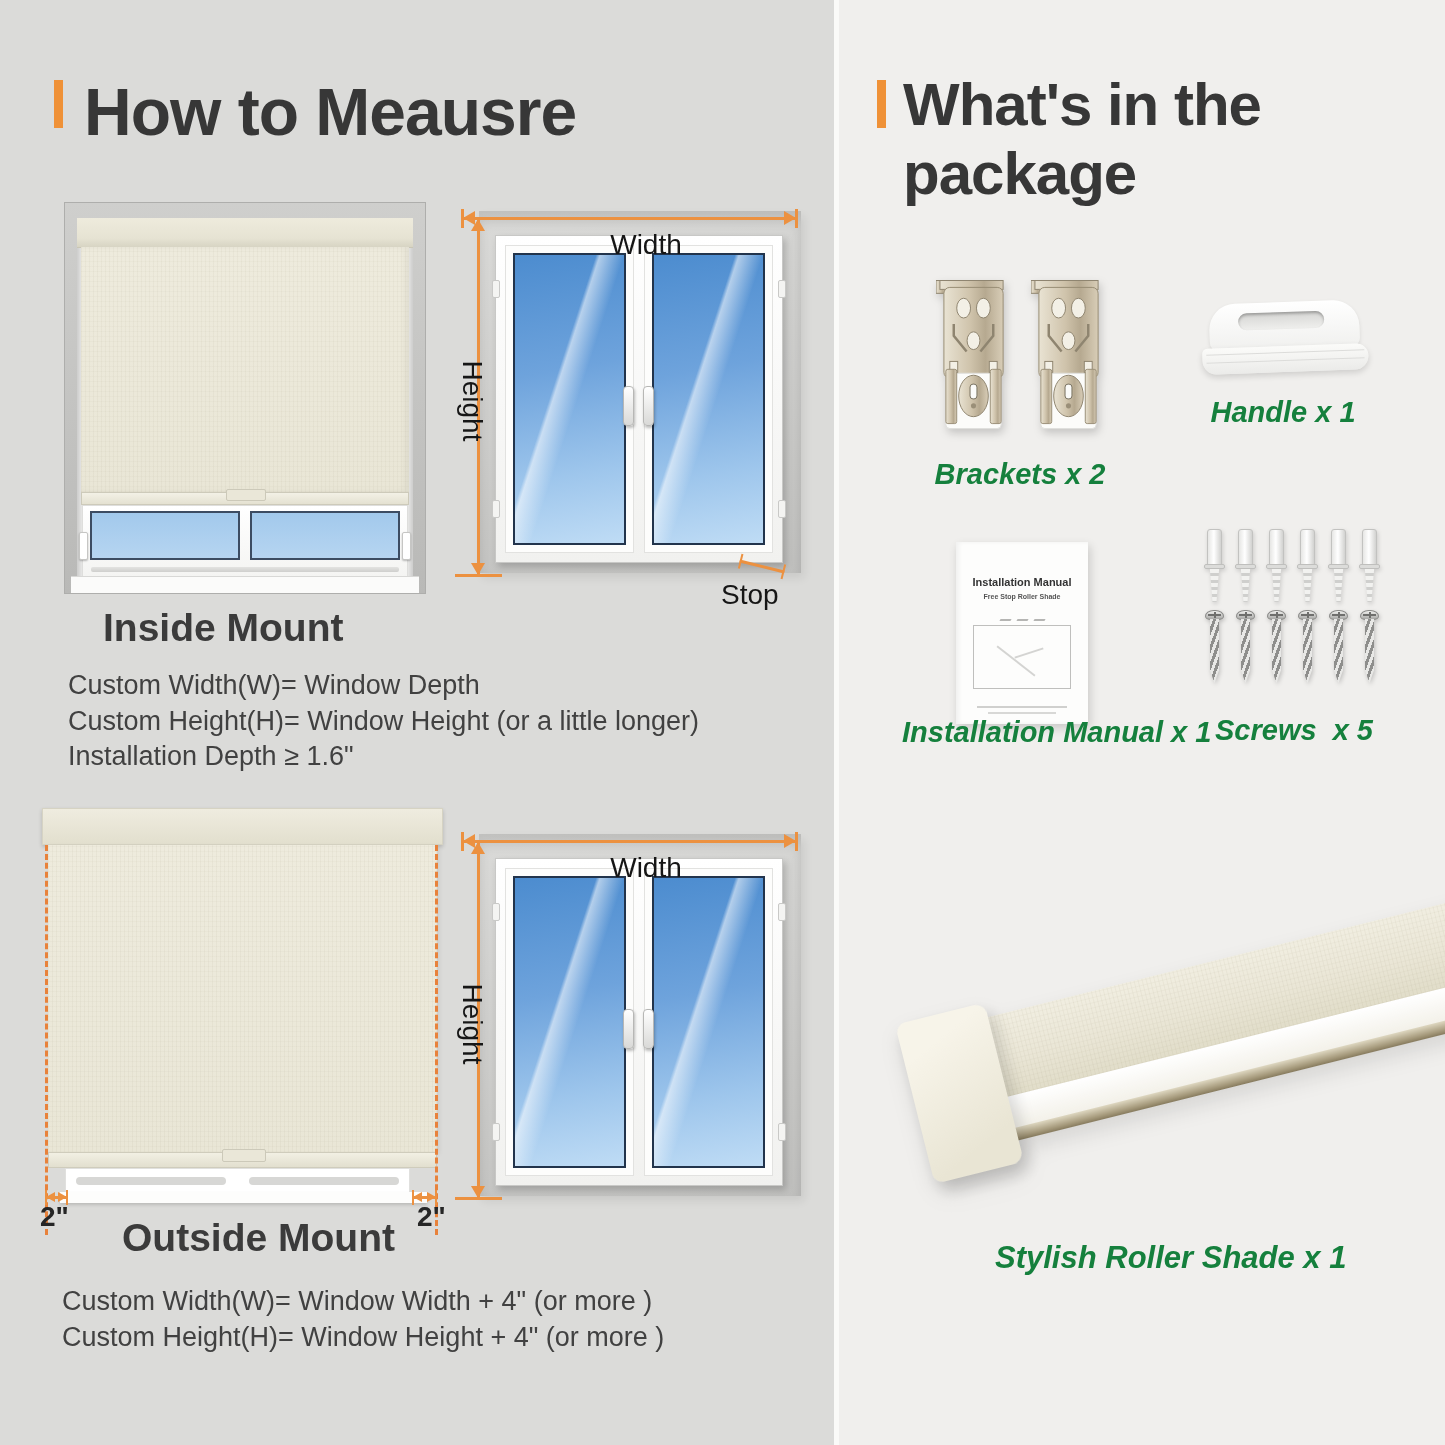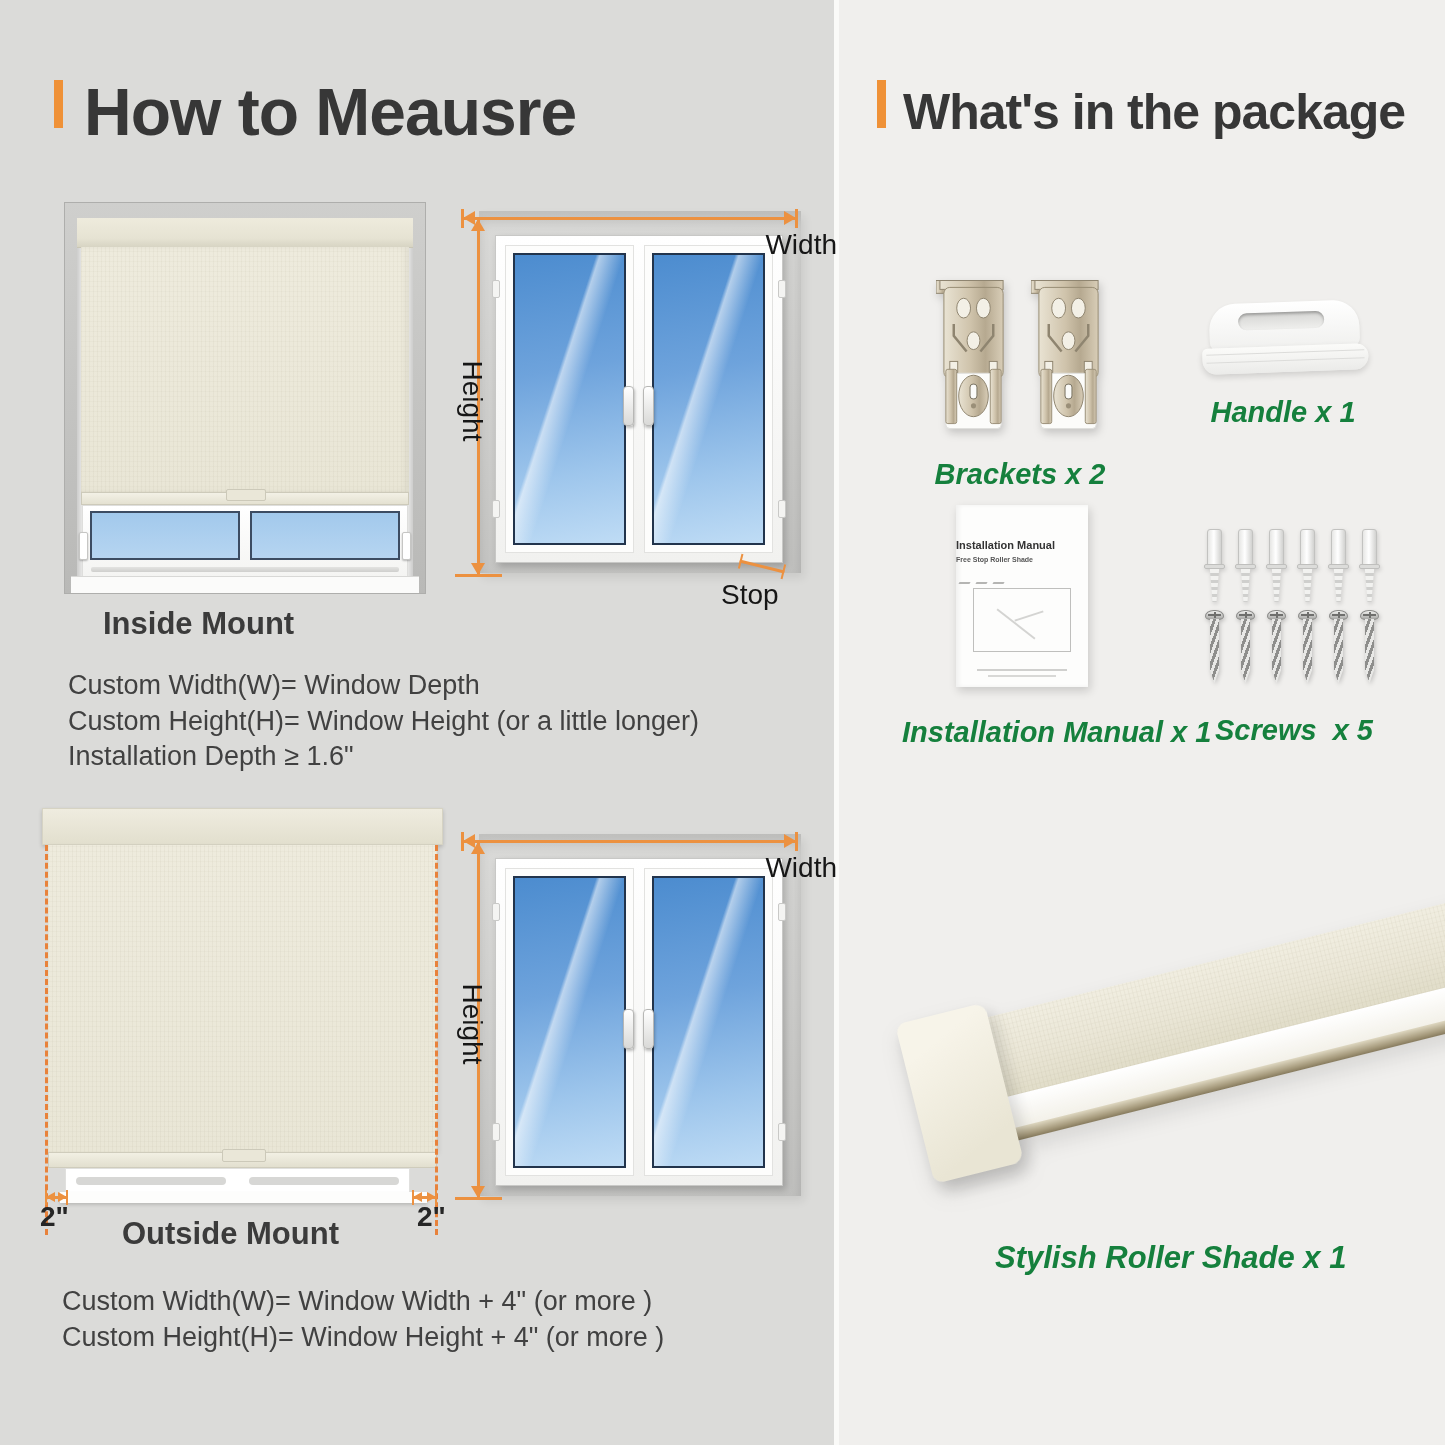--- a/index.html
+++ b/index.html
@@ -7,21 +7,21 @@
         font-family:"Liberation Sans","DejaVu Sans",sans-serif;background:#dbdbd9;}
   .panel-right-bg{position:absolute;left:839px;top:0;width:606px;height:1445px;background:#f0efed;}
   .divider{position:absolute;left:834px;top:0;width:5px;height:1445px;background:#fafaf8;}
 
   
   .accent{position:absolute;width:9px;height:48px;background:#ef9137;}
   .accent.a-left{left:54px;top:80px;}
   .accent.a-right{left:877px;top:80px;}
   h1.title{position:absolute;margin:0;font-weight:700;color:#373737;letter-spacing:-1px;}
   .t-left{left:84px;top:74px;font-size:66px;}
-  .t-right{left:903px;top:83px;font-size:50px;}
+  .t-right{left:903px;top:70px;font-size:60px;}
 
   
   .harrow{position:absolute;height:3px;background:#ec9140;}
   .harrow>.tk{position:absolute;top:-8px;width:3px;height:19px;background:#ec9140;}
   .harrow>.tk.l{left:0}.harrow>.tk.r{right:0}
   .harrow>.hd{position:absolute;top:-6px;width:0;height:0;border:7px solid transparent;}
   .harrow>.hd.l{left:2px;border-left:none;border-right:12px solid #ec9140;}
   .harrow>.hd.r{right:2px;border-right:none;border-left:12px solid #ec9140;}
   .harrow.sm>.tk{top:-6px;height:15px;width:2px;}
   .harrow.sm>.hd.l{left:1px;top:-4px;border:5px solid transparent;border-left:none;border-right:9px solid #ec9140;}
@@ -78,21 +78,21 @@
             background:linear-gradient(108deg,rgba(255,255,255,0) 40%,rgba(255,255,255,.55) 42%,rgba(255,255,255,.18) 50%,rgba(255,255,255,0) 54%),
                        linear-gradient(170deg,#4c8ccf 0%,#6ea3dc 40%,#9ec6ec 75%,#bfdcf5 100%);}
   .wd-hdl{position:absolute;width:9px;height:38px;top:150px;background:linear-gradient(#ffffff,#d9d9d7);
             border:1px solid #b7b7b5;border-radius:4px;box-shadow:1px 2px 3px rgba(0,0,0,.25);}
   .wd-hdl.hl{left:127px}.wd-hdl.hr{left:147px}
   .wd-hinge{position:absolute;width:6px;height:16px;background:#f4f4f2;border:1px solid #c9c9c7;border-radius:2px;}
   .wd-hinge.tr{right:-4px;top:44px}.wd-hinge.br{right:-4px;bottom:44px}
   .wd-hinge.tl{left:-4px;top:44px}.wd-hinge.bl{left:-4px;bottom:44px}
   .wd-width-arrow{left:6px;top:22px;width:337px;}
   .wd-height-arrow{left:22px;top:22px;height:360px;}
-  .wd-lbl-width{left:0;right:0;top:34px;text-align:right;}
+  .wd-lbl-width{left:0;right:0;top:34px;text-align:center;}
   .wd-lbl-height{left:-43px;top:190px;width:120px;text-align:center;transform:rotate(90deg);}
   .wd-depth-arrow{left:284px;top:370px;width:46px;transform:rotate(14deg);}
   .wd-lbl-depth{left:266px;top:384px;}
 
   
   .out-illu{position:absolute;left:42px;top:805px;width:401px;height:430px;}
   .out-cassette{position:absolute;left:0;top:3px;width:401px;height:37px;box-sizing:border-box;
             background:linear-gradient(180deg,#efecdf,#e2dfce);border:1px solid #d6d3c3;box-shadow:0 2px 4px rgba(0,0,0,.18);}
   .out-fabric{position:absolute;left:6px;top:40px;width:389px;height:307px;box-shadow:2px 2px 5px rgba(0,0,0,.08);}
   .out-rail{position:absolute;left:6px;top:347px;width:389px;height:16px;box-sizing:border-box;
@@ -104,21 +104,21 @@
   .out-wbar.wl{left:10px}.out-wbar.wr{right:10px}
   .out-sill{position:absolute;left:18px;top:387px;width:367px;height:11px;background:#fdfdfc;box-shadow:0 2px 3px rgba(0,0,0,.15);}
   .out-dash-l{left:3px;top:40px;height:390px;}
   .out-dash-r{left:393px;top:40px;height:390px;}
   .out-arrow-l{left:3px;top:391px;width:23px;}
   .out-arrow-r{left:370px;top:391px;width:25px;}
   .out-two{position:absolute;top:396px;font-size:28px;font-weight:700;color:#262626;}
   .out-two.otl{left:-2px}.out-two.otr{left:375px}
 
   
-  .mount-h{position:absolute;margin:0;font-size:31px;font-weight:700;color:#3b3b3b;}
+  .mount-h{position:absolute;margin:0;font-size:39px;font-weight:700;color:#3b3b3b;}
   .mh-in{left:103px;top:606px;}
   .mh-out{left:122px;top:1216px;}
   .spec{position:absolute;font-size:27px;line-height:35.5px;color:#414141;}
   .spec p{margin:0;}
   .sp-in{left:68px;top:668px;}
   .sp-out{left:62px;top:1284px;}
 
   
   .pkg-lbl{position:absolute;font-size:29px;font-weight:700;font-style:italic;color:#15803d;text-align:center;white-space:pre;}
   .bracket-svg{position:absolute;width:75px;height:155px;filter:drop-shadow(2px 4px 4px rgba(0,0,0,.18));}
@@ -128,22 +128,22 @@
           background:linear-gradient(180deg,#ffffff,#f0f0ee);border-radius:26px 26px 10px 10px;
           box-shadow:0 2px 4px rgba(0,0,0,.10);}
   .hd-slot{position:absolute;left:37px;top:10px;width:86px;height:17px;border-radius:9px;
           background:linear-gradient(180deg,#d5d5d3,#efefed);box-shadow:inset 0 2px 3px rgba(0,0,0,.28);}
   .hd-skirt{position:absolute;left:0;top:44px;width:166px;height:26px;
           background:linear-gradient(180deg,#fbfbf9,#ebebe9);border-radius:6px 14px 16px 16px;
           box-shadow:0 3px 6px rgba(0,0,0,.14);}
   .hd-line{position:absolute;left:4px;right:4px;height:1px;background:#dcdcda;}
   .hd-l1{top:50px}.hd-l2{top:58px}
 
-  .manual{position:absolute;left:956px;top:505px;width:132px;height:182px;background:#fdfdfc;
-          box-shadow:2px 4px 9px rgba(0,0,0,.16),inset 3px 0 4px rgba(0,0,0,.05);}
+  .manual{position:absolute;left:956px;top:542px;width:132px;height:182px;background:#fdfdfc;
+          box-shadow:2px 4px 9px rgba(0,0,0,.16),inset 3px 0 4px rgba(0,0,0,.05);text-align:center;}
   .mn-title{margin:34px 0 0 0;font-size:11px;font-weight:700;color:#333;}
   .mn-sub{margin:5px 0 0 0;font-size:7px;font-weight:700;color:#555;}
   .mn-marks{margin-top:7px;height:10px;}
   .mn-marks i{display:inline-block;width:11px;height:2px;background:#b5b5b3;margin:0 3px;transform:skewX(-30deg);}
   .mn-box{margin:8px auto 0;width:96px;height:62px;border:1px solid #bfbfbd;position:relative;}
   .mn-box i{position:absolute;background:#d4d4d2;}
   .mn-sketch1{left:18px;top:34px;width:48px;height:2px;transform:rotate(38deg);}
   .mn-sketch2{left:40px;top:26px;width:30px;height:2px;transform:rotate(-18deg);}
   .mn-foot{position:absolute;left:16%;bottom:16px;width:68%;height:2px;background:#d0d0ce;}
   .mn-foot2{position:absolute;left:24%;bottom:10px;width:52%;height:2px;background:#d8d8d6;}

